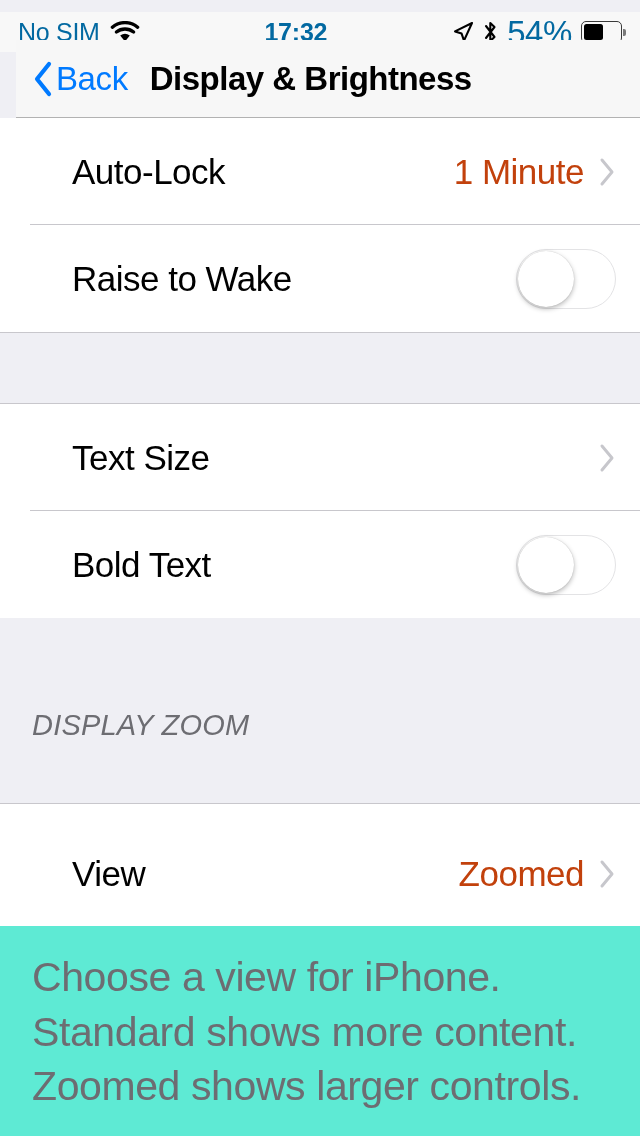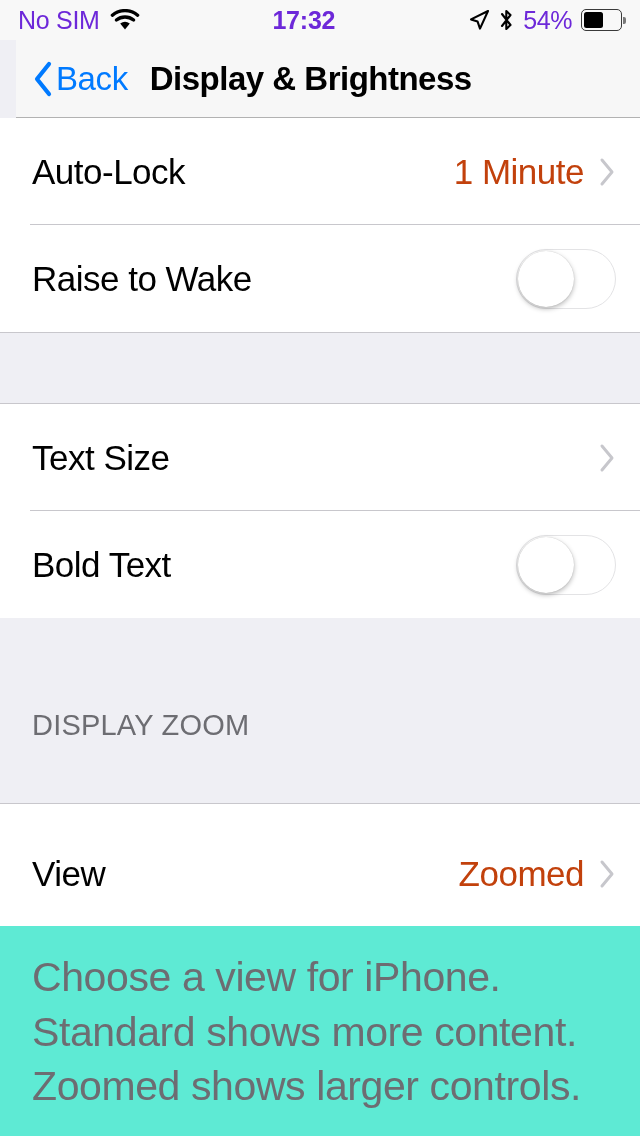--- a/index.html
+++ b/index.html
@@ -7,32 +7,32 @@
     width:640px; height:1136px;
     background:#EFEFF4;
     font-family:"Liberation Sans", sans-serif;
     -webkit-font-smoothing:antialiased;
     overflow:hidden;
   }
   .screen { position:relative; width:640px; height:1136px; background:#EFEFF4; }
 
   
   .statusbar {
-    position:absolute; top:0; left:0; width:640px; height:40px;
+    position:absolute; top:12px; left:0; width:640px; height:40px;
     background:#F8F8F8;
     display:flex; align-items:center;
     padding:0 14px 0 18px;
-    font-size:25px; color:#6d28d9;
+    font-size:25px; color:#0369a1;
   }
   .sb-left { display:flex; align-items:center; gap:10px; flex:0 0 auto; }
   .sb-center { flex:1; display:flex; justify-content:center; align-items:center; }
   .sb-right { display:flex; align-items:center; gap:9px; flex:0 0 auto; }
   .sb-text { font-size:25px; letter-spacing:-0.3px; line-height:1; }
   .sb-time { font-size:25px; font-weight:bold; letter-spacing:-0.2px; line-height:1; }
-  .sb-pct { font-size:25px; letter-spacing:-0.4px; line-height:1; }
+  .sb-pct { font-size:33px; letter-spacing:-0.4px; line-height:1; }
   .ico { display:inline-flex; align-items:center; justify-content:center; }
 
   
   .battery { position:relative; width:45px; height:22px; }
   .battery .shell {
     position:absolute; left:0; top:0; width:41px; height:22px;
     border:1.8px solid #3a3a3a; border-radius:5px;
   }
   .battery .fill {
     position:absolute; left:2.8px; top:2.8px; height:16.4px;
@@ -68,21 +68,21 @@
   .group-top { border-top:1px solid #C8C7CC; }
   .group-bottom { border-bottom:1px solid #C8C7CC; }
 
   .row {
     position:relative; display:flex; align-items:center;
     height:107px; padding-left:32px; padding-right:24px;
     background:#FFFFFF;
   }
   .row-label {
     font-size:35px; color:#000; letter-spacing:-0.5px;
-    line-height:1; flex:1 1 auto;
+    line-height:1; flex:1 1 auto;margin-left:40px;
   }
   .row-right { display:flex; align-items:center; gap:14px; flex:0 0 auto; }
   .row-value {
     font-size:35px; color:#c2410c; letter-spacing:-0.5px; line-height:1;
   }
   .chev { width:18px; height:30px; display:block; flex:0 0 auto; }
 
   .separator {
     position:absolute; left:30px; right:0; bottom:0; height:1px;
     background:#C8C7CC;
@@ -219,21 +219,21 @@
       <span class="row-label">Bold Text</span>
       <span class="row-right">
         <span class="toggle">
           <span class="knob"></span>
         </span>
       </span>
     </div>
 
   </div>
 
-  <div class="section-header" style="position:absolute; top:618px; left:0; height:136px;">DISPLAY ZOOM</div>
+  <div class="section-header" style="position:absolute; top:618px; left:0; height:136px;font-style:italic;">DISPLAY ZOOM</div>
 
   <div class="group group-top group-bottom" style="position:absolute; top:803px; left:0;">
     <div class="row" style="height:139px;">
       <span class="row-label">View</span>
       <span class="row-right">
         <span class="row-value">Zoomed</span>
         <span class="ico">
           <svg class="chev" viewBox="0 0 18 30">
             <path d="M4 3 L14 15 L4 27" fill="none" stroke="#C7C7CC" stroke-width="3" stroke-linecap="round" stroke-linejoin="round"></path>
           </svg>

